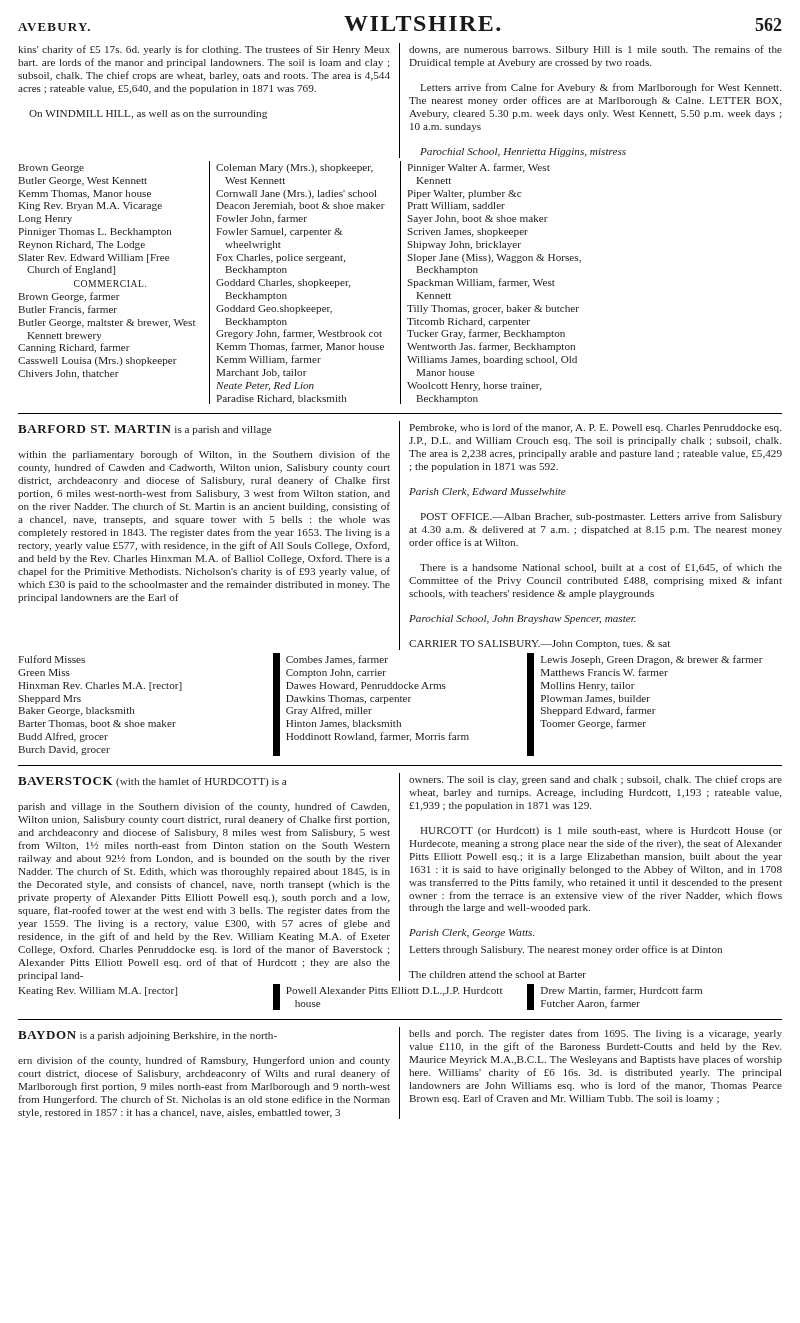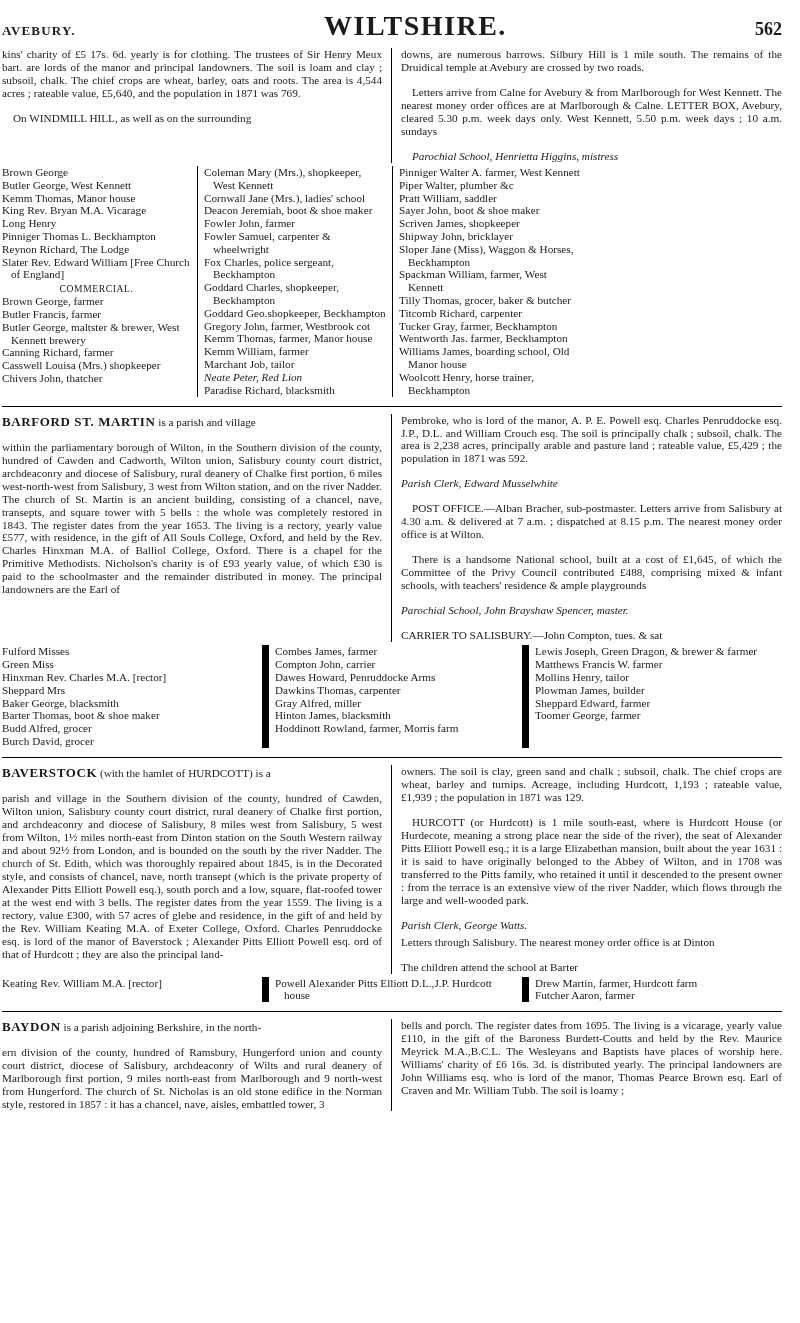--- a/index.html
+++ b/index.html
@@ -12,38 +12,38 @@
     height: 1323px;
     font-family: "Liberation Serif", serif;
     color: #1a1a1a;
     position: relative;
     overflow: hidden;
   }
   .page {
     width: 800px;
     height: 1323px;
     box-sizing: border-box;
-    padding: 10px 18px 0 2px;
+    padding: 10px 18px 0 18px;
     position: relative;
   }
   
   .running-head {
     display: flex;
     align-items: baseline;
     justify-content: space-between;
     margin-bottom: 6px;
   }
   .rh-left {
     font-size: 13px;
     letter-spacing: 1.2px;
     font-variant: small-caps;
     font-weight: bold;
   }
   .rh-center {
-    font-size: 28px;
+    font-size: 24px;
     font-weight: bold;
     letter-spacing: 1.5px;
     text-align: center;
     flex: 1;
   }
   .rh-right {
     font-size: 18px;
     font-weight: bold;
   }
   

